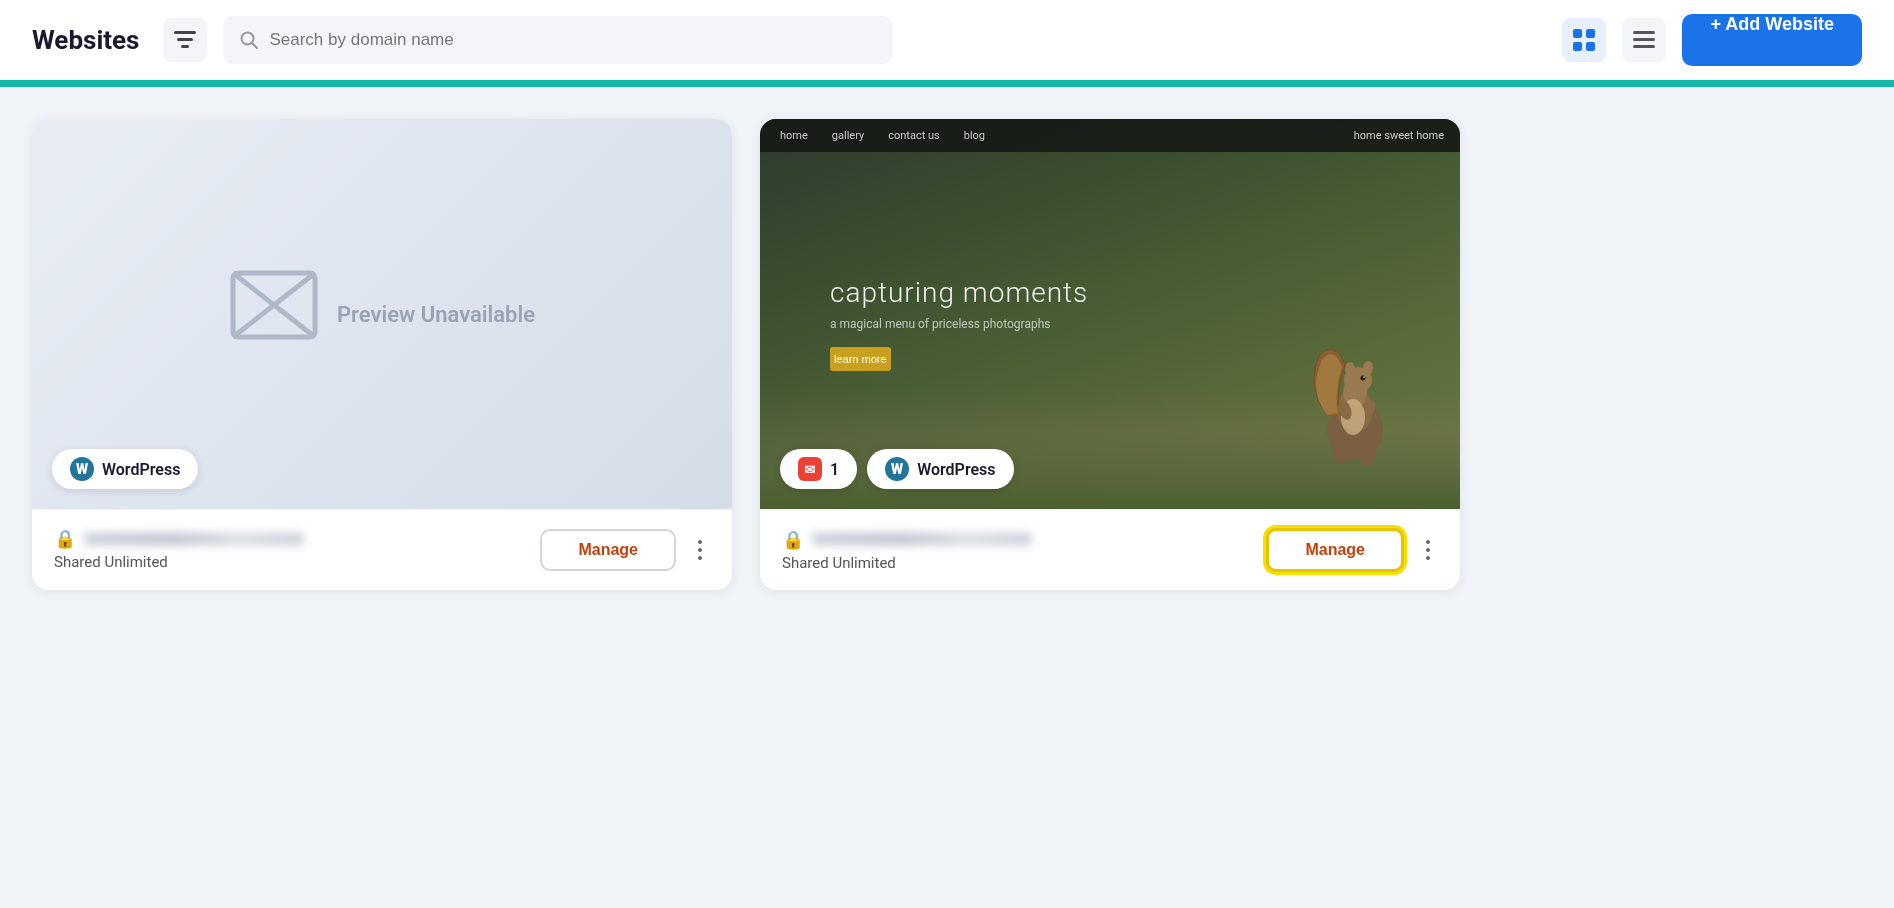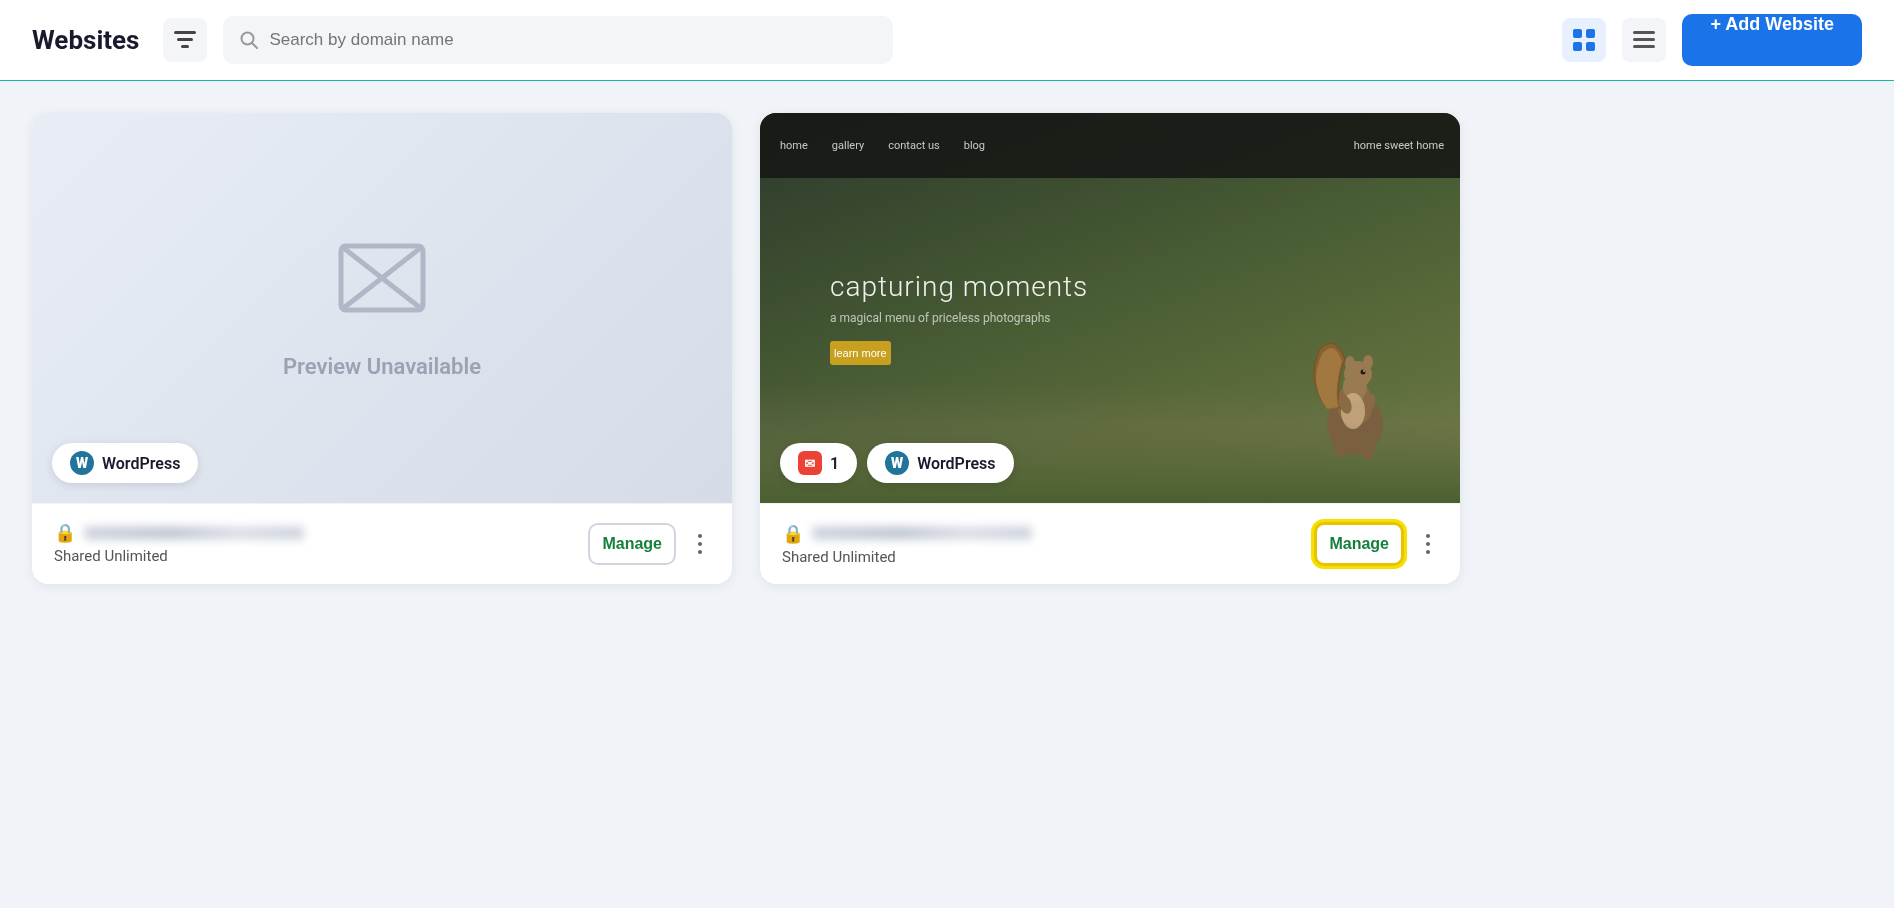--- a/index.html
+++ b/index.html
@@ -9,21 +9,21 @@
       min-height: 908px;
     }
 
     
     .header {
       background: #fff;
       display: flex;
       align-items: center;
       padding: 14px 32px;
       gap: 16px;
-      border-bottom: 1px solid #14b8a6;
+      border-bottom: 7px solid #14b8a6;
     }
     .header-title {
       font-size: 26px;
       font-weight: 700;
       color: #1a1a2e;
       margin-right: 8px;
       white-space: nowrap;
     }
     .filter-btn {
       background: #f3f5f8;
@@ -114,21 +114,21 @@
       width: 100%;
       height: 390px;
       position: relative;
       overflow: hidden;
     }
 
     
     .preview-unavailable {
       background: linear-gradient(135deg, #e8edf5 0%, #d5dce8 100%);
       display: flex;
-      flex-direction: column;
+      flex-direction: row;
       align-items: center;
       justify-content: center;
       height: 100%;
       gap: 18px;
     }
     .preview-unavailable .no-image-icon {
       color: #b0b8c8;
       font-size: 72px;
     }
     .preview-unavailable .preview-text {
@@ -214,24 +214,24 @@
     .plan-label {
       font-size: 15px;
       color: #555;
       margin-top: 1px;
     }
 
     .manage-btn {
       background: #fff;
       border: 2px solid #d0d5de;
       border-radius: 10px;
-      padding: 10px 12px;
+      padding: 10px 36px;
       font-size: 16px;
       font-weight: 600;
-      color: #15803d;
+      color: #c2410c;
       cursor: pointer;
       white-space: nowrap;
     }
     .manage-btn.highlighted {
       border: 3px solid #e8c400;
       box-shadow: 0 0 0 3px #f5e000;
     }
 
     .more-btn {
       background: transparent;
@@ -257,21 +257,21 @@
       background: linear-gradient(160deg, #2d3a2e 0%, #3d4f30 30%, #4a5e35 50%, #5a6a3a 70%, #6b7a45 100%);
       position: relative;
     }
     
     .sim-nav {
       position: absolute;
       top: 0;
       left: 0;
       right: 0;
       background: rgba(20,24,20,0.88);
-      padding: 26px 20px;
+      padding: 10px 20px;
       display: flex;
       align-items: center;
       gap: 24px;
     }
     .sim-nav span {
       color: rgba(255,255,255,0.75);
       font-size: 11px;
     }
     .sim-nav-title {
       position: absolute;

